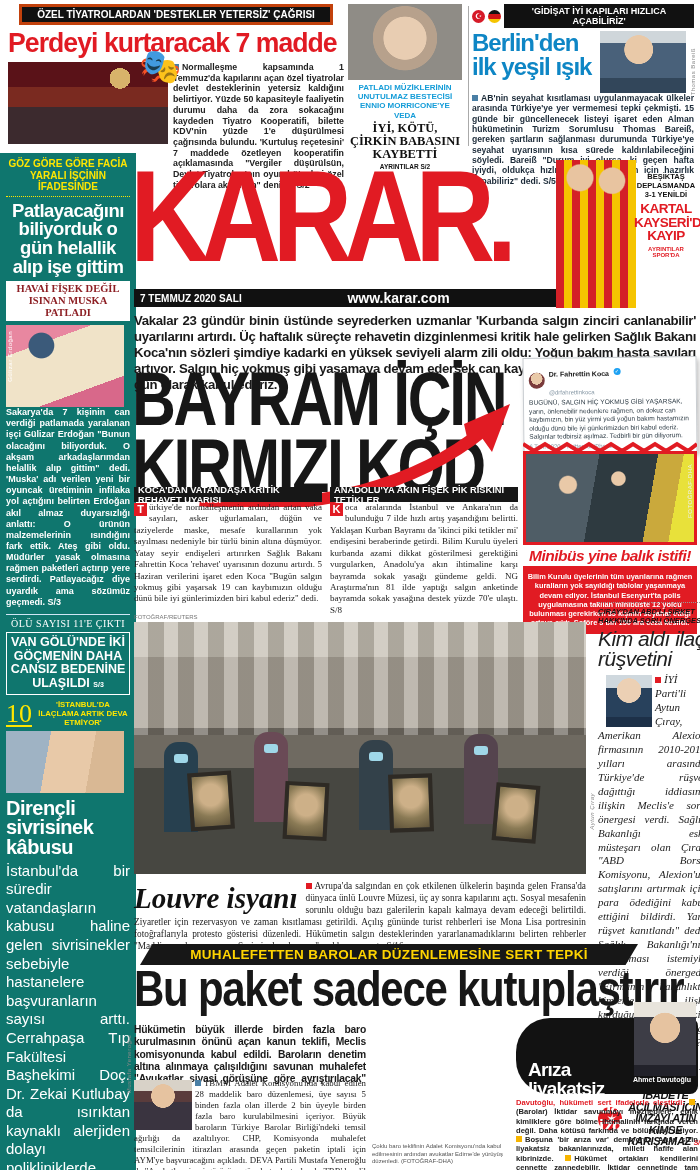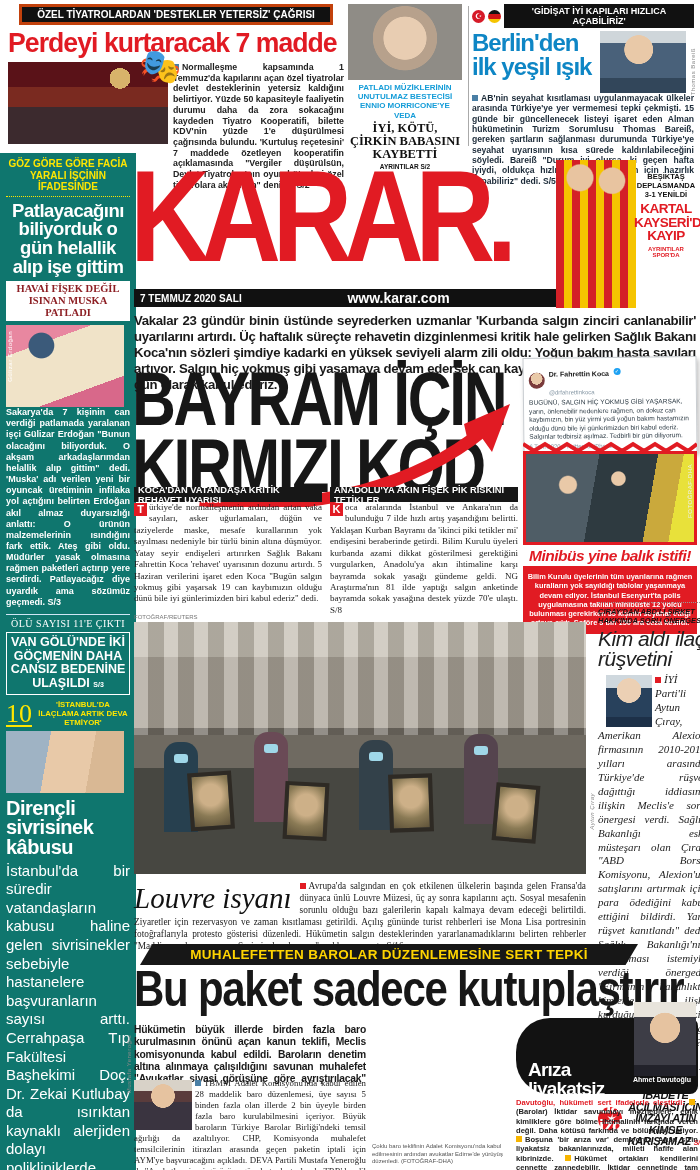--- a/index.html
+++ b/index.html
@@ -117,21 +117,21 @@
   .phcred{left:134px;top:614px;font-size:6px;color:#777;}
   .mainphoto{left:134px;top:622px;width:452px;height:252px;overflow:hidden;background:
      linear-gradient(180deg,#c4beb2 0 14%,#a9a296 14% 42%,#6f6a61 42% 58%,#474741 58%);}
   .cols-bg{position:absolute;inset:0 0 55% 0;background:repeating-linear-gradient(90deg,rgba(255,255,255,.25) 0 14px,rgba(0,0,0,.12) 14px 30px);}
   .placard{position:absolute;width:44px;height:58px;border:4px solid #2e2a24;box-sizing:border-box;background:
      radial-gradient(circle at 50% 38%,#cdb088 0 30%,#8a7a55 60%,#5d5138 100%);}
   .person{position:absolute;width:34px;height:90px;border-radius:14px 14px 0 0;}
   .mask{position:absolute;width:14px;height:9px;border-radius:3px;background:#9fd7e8;}
   .louvre{left:134px;top:880px;width:452px;}
   .lv-head{float:left;font-family:"Liberation Serif",serif;font-style:italic;font-size:29px;
-           margin:2px 8px 0 0;color:#111;}
+           margin:2px 8px 0 0;color:#111;font-weight:bold;}
   .lv-body{font-family:"Liberation Serif",serif;font-size:9.3px;line-height:1.3;text-align:justify;color:#222;}
   
   .rcol{left:598px;top:602px;width:108px;font-style:italic;}
   .rc-kick{font-weight:bold;font-size:7.5px;line-height:1.2;border-top:1px dotted #999;padding-top:4px;}
   .rc-head{font-size:21px;line-height:.95;letter-spacing:-.5px;margin:4px 0 4px;color:#222;}
   .rc-body{font-family:"Liberation Serif",serif;font-size:11px;line-height:1.27;text-align:justify;color:#222;}
   .rc-photo{float:left;width:46px;height:52px;margin:2px 3px 1px 8px;background:
      radial-gradient(circle at 50% 30%,#ecd0b4 0 28%,transparent 29%),
      linear-gradient(180deg,#cfd8de 0 25%,#28415c 25% 80%,#1d3048 80%);}
   .rc-vcred{position:absolute;left:-9px;top:120px;}

